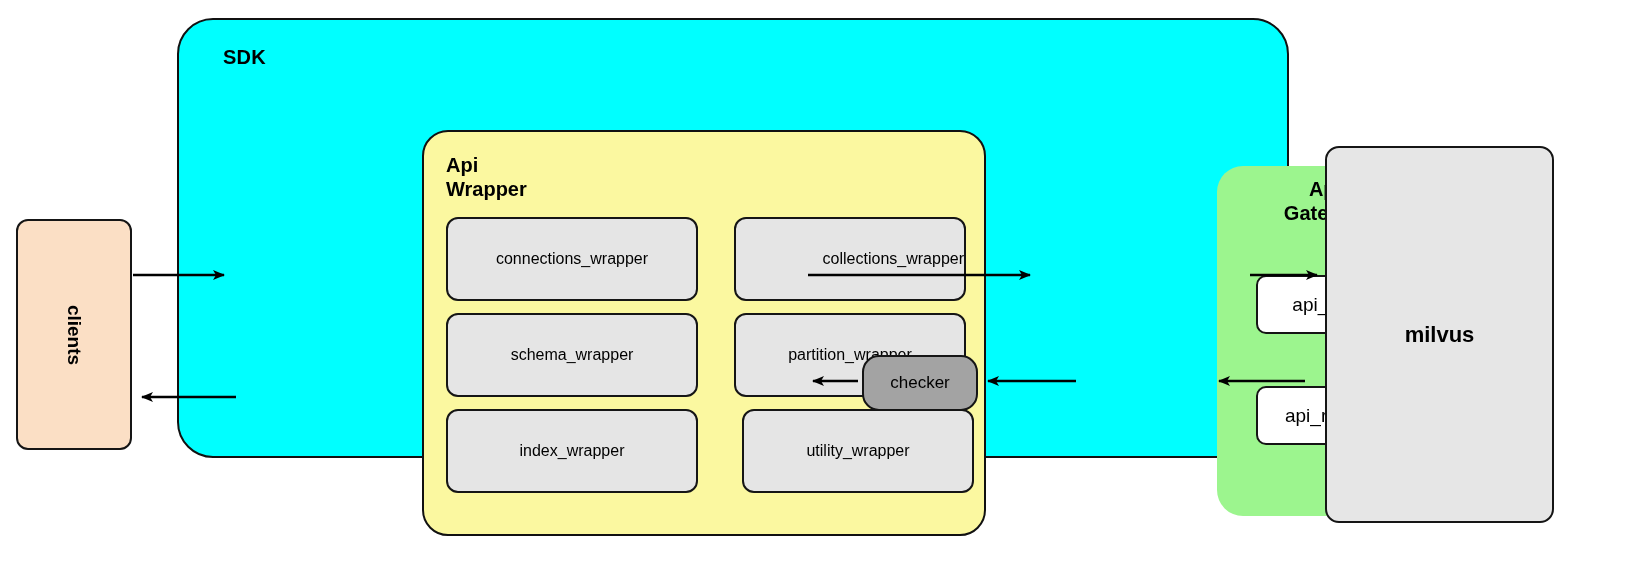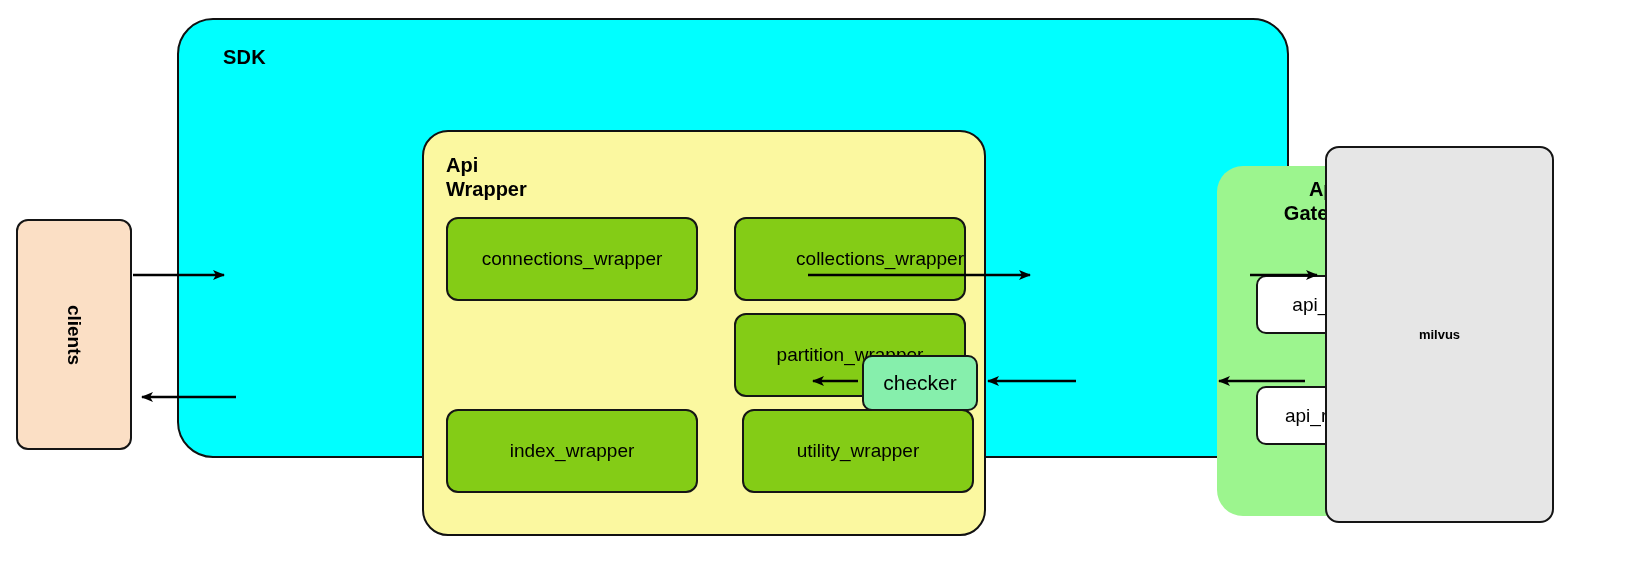--- a/index.html
+++ b/index.html
@@ -88,36 +88,36 @@
     width: 180px;
     font-size: 20px;
     font-weight: bold;
     color: #000000;
     white-space: pre-line;
     text-align: center;
     line-height: 1.18;
   }
   
   .wrapper-cell {
-    background: #84cc16;
+    background: #e5e5e5;
     border-radius: 12px;
-    font-size: 19px;
+    font-size: 16px;
     color: #000000;
     font-weight: normal;
   }
   .gw-cell {
     background: #ffffff;
     border-radius: 10px;
     font-size: 19px;
     color: #000000;
   }
   .checker-cell {
-    background: #86efac;
-    border-radius: 10px;
-    font-size: 21px;
+    background: #a3a3a3;
+    border-radius: 17px;
+    font-size: 17px;
     color: #000000;
   }
   .clients-box {
     left: 16px;
     top: 219px;
     width: 116px;
     height: 231px;
     background: #fbdfc5;
     border-radius: 12px;
   }
@@ -128,21 +128,21 @@
     transform: rotate(90deg);
     white-space: nowrap;
   }
   .milvus-box {
     left: 1325px;
     top: 146px;
     width: 229px;
     height: 377px;
     background: #e6e6e6;
     border-radius: 14px;
-    font-size: 13px;
+    font-size: 22px;
     font-weight: bold;
     color: #000000;
   }
   
   #connectors {
     position: absolute;
     left: 0;
     top: 0;
     width: 1634px;
     height: 574px;
@@ -165,20 +165,23 @@
       <div class="apiwrapper-label">Api
 Wrapper</div>
 
       <div class="box wrapper-cell" style="left:22px; top:85px; width:252px; height:84px;">
         <span>connections_wrapper</span>
       </div>
       <div class="box wrapper-cell" style="left:310px; top:85px; width:232px; height:84px;justify-content:flex-end;">
         <span>collections_wrapper</span>
       </div>
 
+      <div class="box wrapper-cell" style="left:22px; top:181px; width:252px; height:84px;">
+        <span>schema_wrapper</span>
+      </div>
       <div class="box wrapper-cell" style="left:310px; top:181px; width:232px; height:84px;">
         <span>partition_wrapper</span>
       </div>
 
       <div class="box wrapper-cell" style="left:22px; top:277px; width:252px; height:84px;">
         <span>index_wrapper</span>
       </div>
       <div class="box wrapper-cell" style="left:318px; top:277px; width:232px; height:84px;">
         <span>utility_wrapper</span>
       </div>

